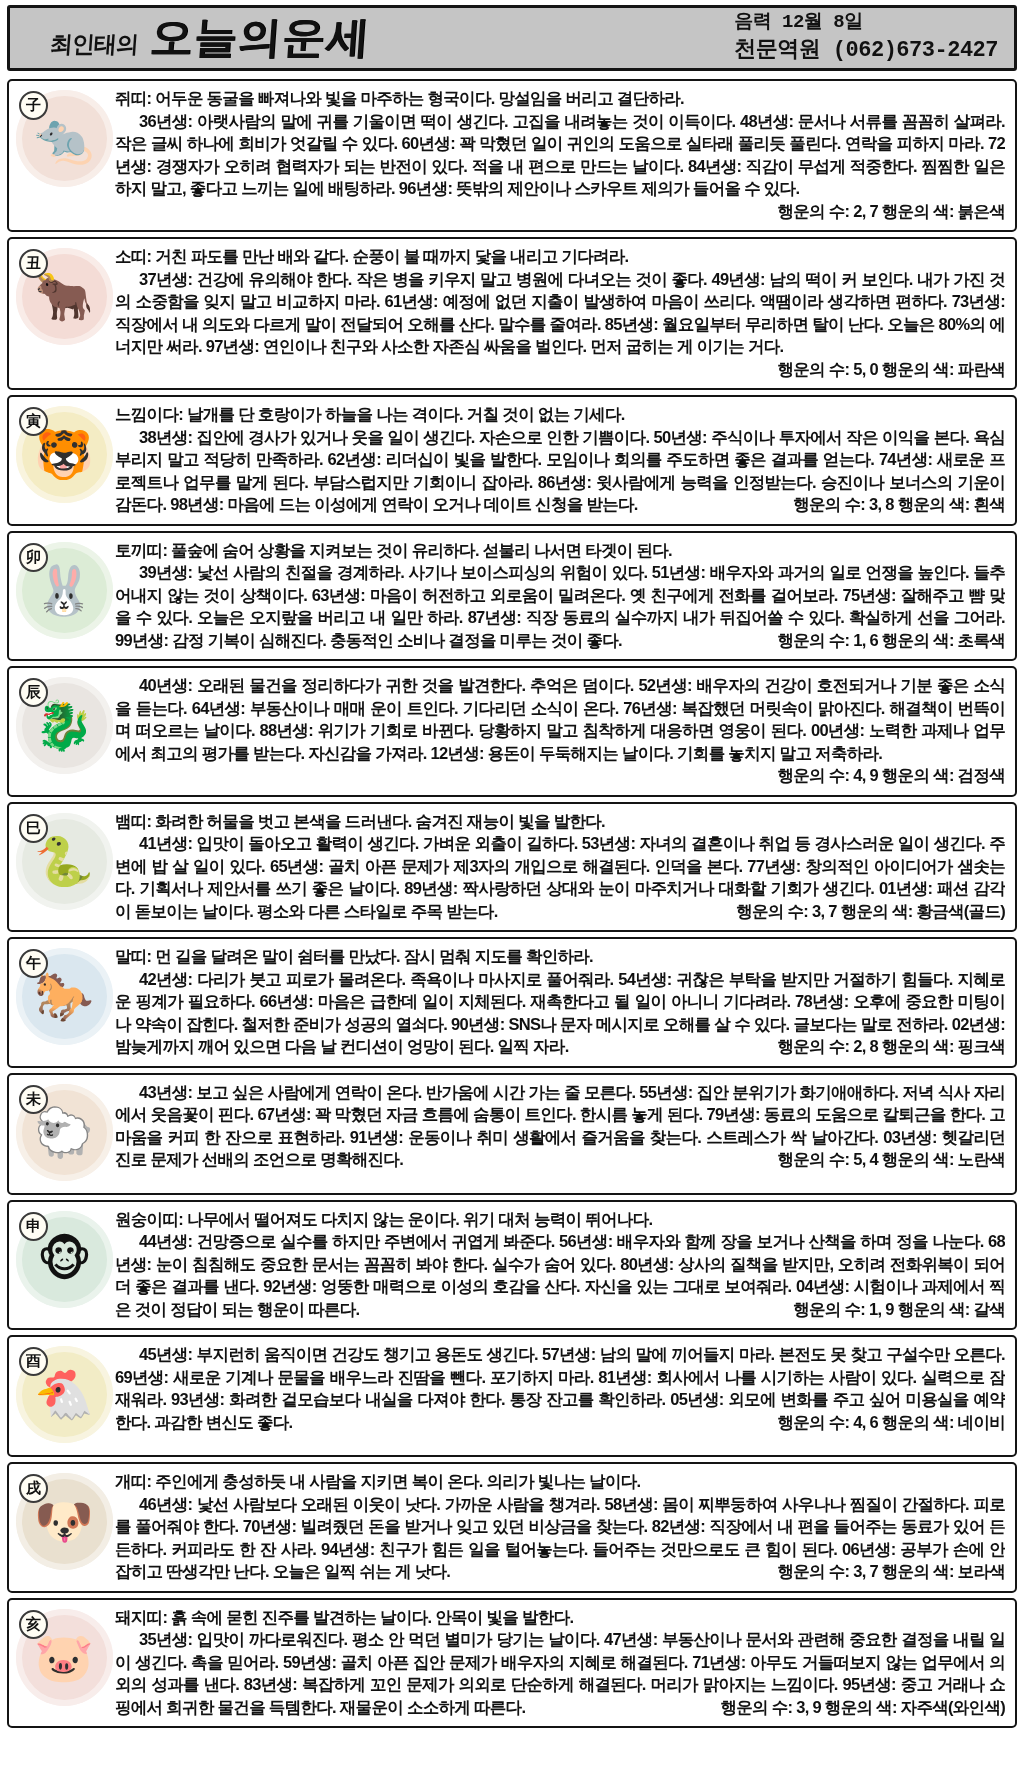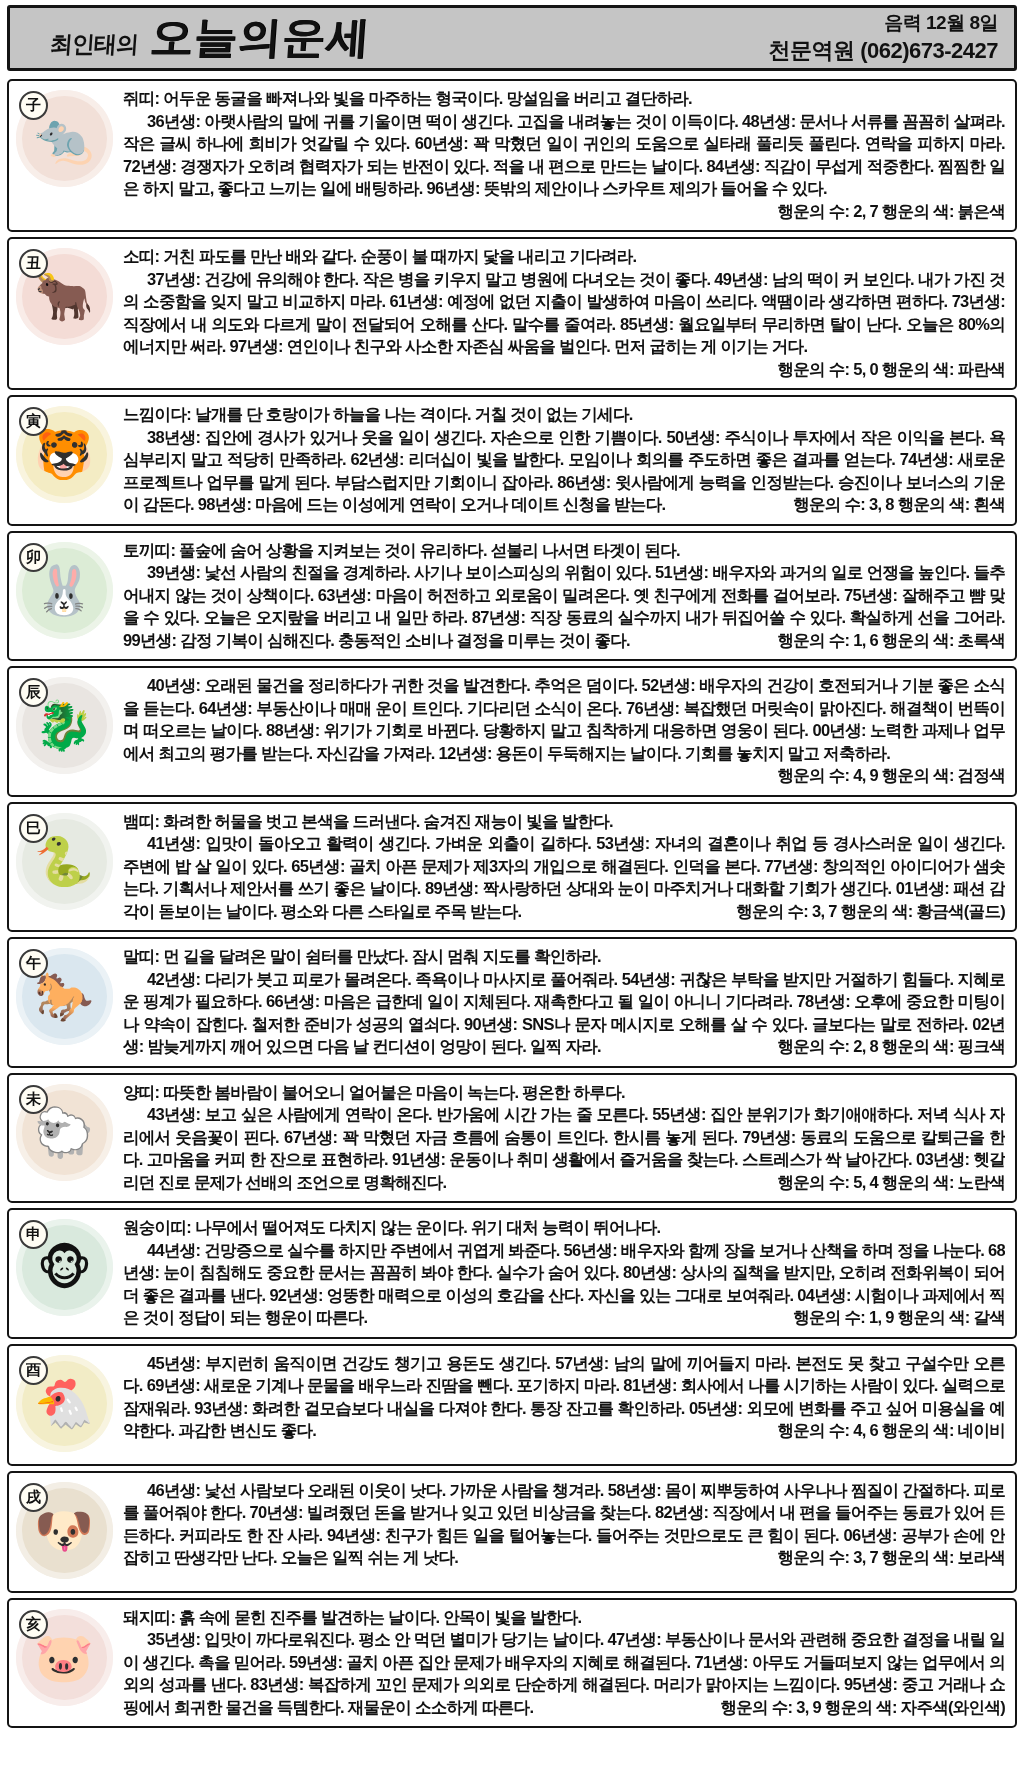--- a/index.html
+++ b/index.html
@@ -25,21 +25,21 @@
   .brand { display:flex; align-items:baseline; gap:12px; }
   .brand-author {
     font-size:23px; font-weight:900; letter-spacing:-1px;
     transform:skewX(-4deg);
   }
   .brand-title {
     font-size:43px; font-weight:900; letter-spacing:1px;
     transform:skewX(-4deg);
     text-shadow:1px 0 0 #000;
   }
-  .header-right { text-align:right; line-height:1.35; }
+  .header-right { line-height:1.35;font-family:Liberation Mono, monospace; }
   .lunar-date { font-size:19px; font-weight:900; letter-spacing:-0.5px; }
   .contact { font-size:22px; font-weight:700; letter-spacing:-0.5px; }
 
   
   .section {
     border:2px solid #141414;
     border-radius:5px;
     margin-bottom:5px;
     padding:6px 10px 8px 7px;
     display:flex;
@@ -64,21 +64,21 @@
     font-size:15px; font-weight:700;
     z-index:2;
   }
   .animal-glyph {
     position:absolute; inset:0;
     display:flex; align-items:center; justify-content:center;
     font-size:48px;
   }
   .section-text {
     flex:1;
-    margin-left:10px;
+    margin-left:2px;
     font-size:16.5px;
     line-height:22.5px;
     font-weight:700;
     letter-spacing:-0.7px;
   }
   .sec-title { margin:0; }
   .sec-body {
     margin:0;
     text-align:justify;
     text-indent:24px;
@@ -182,21 +182,20 @@
       <p class="sec-body"><span>42년생: 다리가 붓고 피로가 몰려온다. 족욕이나 마사지로 풀어줘라. 54년생: 귀찮은 부탁을 받지만 거절하기 힘들다. 지혜로운 핑계가 필요하다. 66년생: 마음은 급한데 일이 지체된다. 재촉한다고 될 일이 아니니 기다려라. 78년생: 오후에 중요한 미팅이나 약속이 잡힌다. 철저한 준비가 성공의 열쇠다. 90년생: SNS나 문자 메시지로 오해를 살 수 있다. 글보다는 말로 전하라. 02년생: 밤늦게까지 깨어 있으면 다음 날 컨디션이 엉망이 된다. 일찍 자라.</span><span class="lucky">행운의 수: 2, 8 행운의 색: 핑크색</span></p>
     </div>
   </div>
 
   <div class="section">
     <div class="zodiac-badge" style="background:#f1e3d5">
       <span class="hanja-badge">未</span>
       <span class="animal-glyph">🐑</span>
     </div>
     <div class="section-text">
-      <p class="sec-title">양띠: 따뜻한 봄바람이 불어오니 얼어붙은 마음이 녹는다. 평온한 하루다.</p>
       <p class="sec-body"><span>43년생: 보고 싶은 사람에게 연락이 온다. 반가움에 시간 가는 줄 모른다. 55년생: 집안 분위기가 화기애애하다. 저녁 식사 자리에서 웃음꽃이 핀다. 67년생: 꽉 막혔던 자금 흐름에 숨통이 트인다. 한시름 놓게 된다. 79년생: 동료의 도움으로 칼퇴근을 한다. 고마움을 커피 한 잔으로 표현하라. 91년생: 운동이나 취미 생활에서 즐거움을 찾는다. 스트레스가 싹 날아간다. 03년생: 헷갈리던 진로 문제가 선배의 조언으로 명확해진다.</span><span class="lucky">행운의 수: 5, 4 행운의 색: 노란색</span></p>
     </div>
   </div>
 
   <div class="section">
     <div class="zodiac-badge" style="background:#d9e9dd">
       <span class="hanja-badge">申</span>
       <span class="animal-glyph">🐵</span>
     </div>
     <div class="section-text">
@@ -214,20 +213,21 @@
       <p class="sec-body"><span>45년생: 부지런히 움직이면 건강도 챙기고 용돈도 생긴다. 57년생: 남의 말에 끼어들지 마라. 본전도 못 찾고 구설수만 오른다. 69년생: 새로운 기계나 문물을 배우느라 진땀을 뺀다. 포기하지 마라. 81년생: 회사에서 나를 시기하는 사람이 있다. 실력으로 잠재워라. 93년생: 화려한 겉모습보다 내실을 다져야 한다. 통장 잔고를 확인하라. 05년생: 외모에 변화를 주고 싶어 미용실을 예약한다. 과감한 변신도 좋다.</span><span class="lucky">행운의 수: 4, 6 행운의 색: 네이비</span></p>
     </div>
   </div>
 
   <div class="section">
     <div class="zodiac-badge" style="background:#e9e0cf">
       <span class="hanja-badge">戌</span>
       <span class="animal-glyph">🐶</span>
     </div>
     <div class="section-text">
+      <p class="sec-title">개띠: 주인에게 충성하듯 내 사람을 지키면 복이 온다. 의리가 빛나는 날이다.</p>
       <p class="sec-body"><span>46년생: 낯선 사람보다 오래된 이웃이 낫다. 가까운 사람을 챙겨라. 58년생: 몸이 찌뿌둥하여 사우나나 찜질이 간절하다. 피로를 풀어줘야 한다. 70년생: 빌려줬던 돈을 받거나 잊고 있던 비상금을 찾는다. 82년생: 직장에서 내 편을 들어주는 동료가 있어 든든하다. 커피라도 한 잔 사라. 94년생: 친구가 힘든 일을 털어놓는다. 들어주는 것만으로도 큰 힘이 된다. 06년생: 공부가 손에 안 잡히고 딴생각만 난다. 오늘은 일찍 쉬는 게 낫다.</span><span class="lucky">행운의 수: 3, 7 행운의 색: 보라색</span></p>
     </div>
   </div>
 
   <div class="section">
     <div class="zodiac-badge" style="background:#f3dfdb">
       <span class="hanja-badge">亥</span>
       <span class="animal-glyph">🐷</span>
     </div>
     <div class="section-text">

